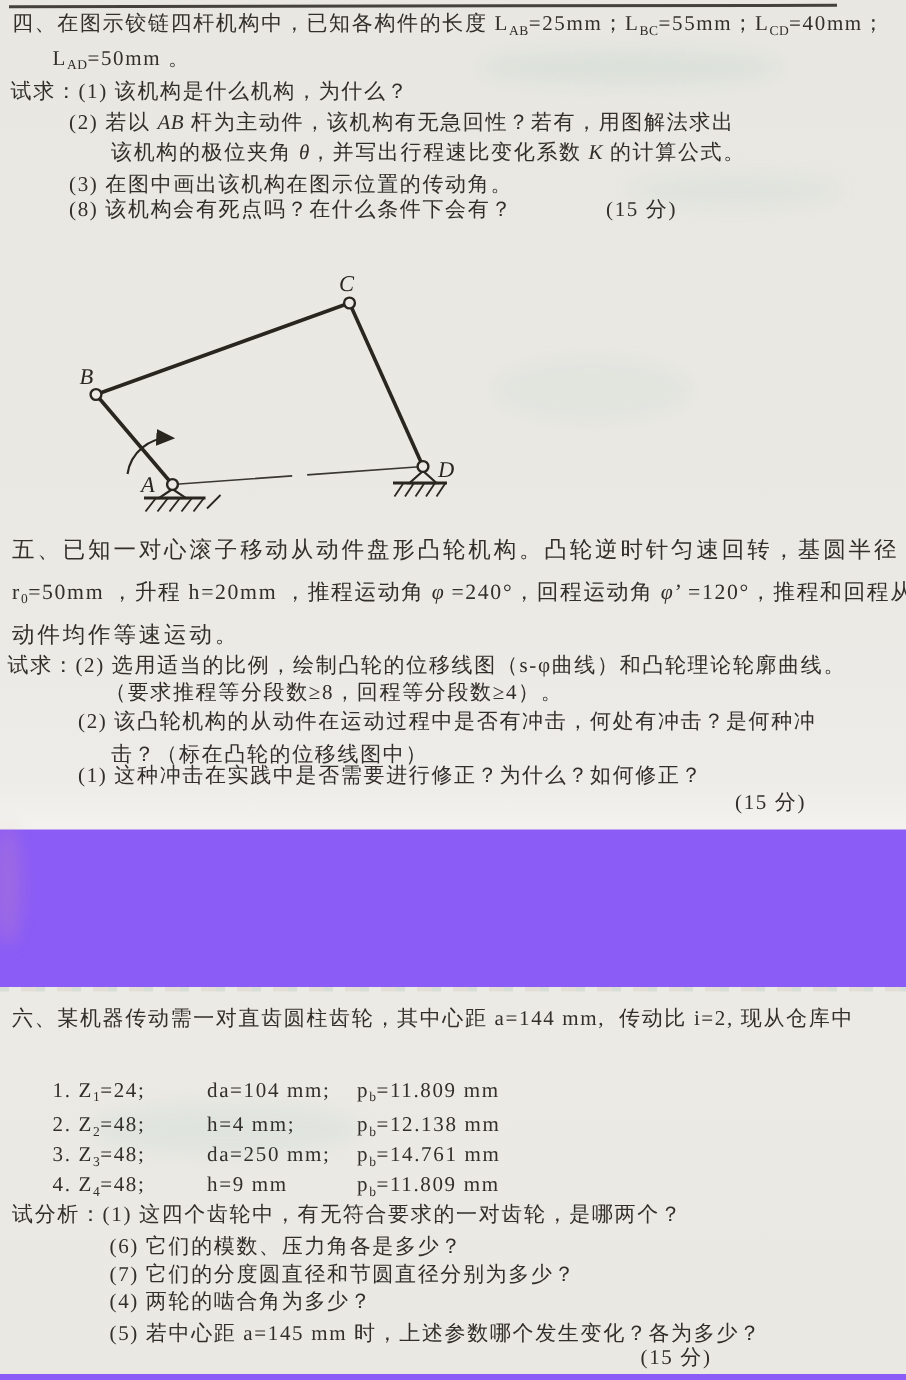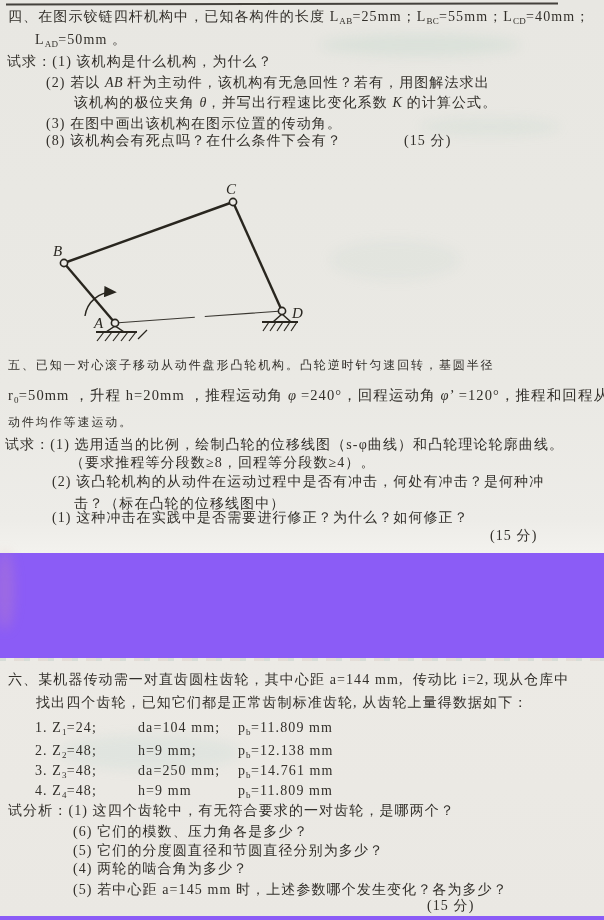--- a/index.html
+++ b/index.html
@@ -5,21 +5,21 @@
   html,body{margin:0;padding:0;background:#777;}
   .page{position:relative;width:604px;height:920px;margin:0 auto;background:#8b5cf6;overflow:hidden;
         font-family:"Liberation Serif","DejaVu Serif",serif;}
   .strip{position:absolute;left:0;width:604px;}
   .strip-top{top:0;height:553px;background:linear-gradient(180deg,#e8e7e2 0%,#eae9e4 70%,#edece8 94%,#f3f2ee 100%);}
   .strip-bottom{top:658px;height:258px;background:linear-gradient(180deg,#eceae5 0%,#eae8e3 100%);}
   .seam{position:absolute;left:0;top:658px;width:604px;height:3px;opacity:.5;
         background:repeating-linear-gradient(90deg,rgba(120,160,150,.35) 0 6px,rgba(235,235,230,.3) 6px 14px,rgba(185,150,140,.3) 14px 24px);}
   .rule-top{position:absolute;left:6px;top:3px;width:552px;height:2px;background:#44413c;transform:rotate(-.1deg);}
   .ln{position:absolute;white-space:pre;font-size:14px;line-height:1.15;color:#322f2a;letter-spacing:1.1px;}
-  .sp{font-size:12px;letter-spacing:1.9px;}
+  .sp{font-size:15px;letter-spacing:1.9px;}
   .sub{font-size:9px;vertical-align:-3px;letter-spacing:.3px;}
   .it{font-style:italic;letter-spacing:.3px;}
   .smudge{position:absolute;border-radius:50%;filter:blur(6px);pointer-events:none;}
   svg text{font-family:"Liberation Serif","DejaVu Serif",serif;font-style:italic;font-size:15px;fill:#2a2721;}
 </style>
 </head>
 <body>
 
 <div class="page">
 
@@ -86,46 +86,45 @@
 
     <text x="54" y="158">A</text>
     <text x="13" y="86">B</text>
     <text x="186" y="24">C</text>
     <text x="252" y="148">D</text>
   </svg>
 
   <div class="ln sp" style="left:8px;top:359px">五、已知一对心滚子移动从动件盘形凸轮机构。凸轮逆时针匀速回转，基圆半径</div>
   <div class="ln" style="left:8px;top:387px;font-size:14.5px">r<span class="sub">0</span>=50mm ，升程 h=20mm ，推程运动角 <span class="it">φ</span> =240°，回程运动角 <span class="it">φ’</span> =120°，推程和回程从</div>
   <div class="ln sp" style="left:8px;top:416px">动件均作等速运动。</div>
-  <div class="ln" style="left:5px;top:437px">试求：(1) 选用适当的比例，绘制凸轮的位移线图（s-φ曲线）和凸轮理论轮廓曲线。</div>
+  <div class="ln" style="left:5px;top:437px">试求：(2) 选用适当的比例，绘制凸轮的位移线图（s-φ曲线）和凸轮理论轮廓曲线。</div>
   <div class="ln" style="left:70px;top:455px">（要求推程等分段数≥8，回程等分段数≥4）。</div>
   <div class="ln" style="left:52px;top:474px">(2) 该凸轮机构的从动件在运动过程中是否有冲击，何处有冲击？是何种冲</div>
   <div class="ln" style="left:74px;top:496px">击？（标在凸轮的位移线图中）</div>
   <div class="ln" style="left:52px;top:510px">(1) 这种冲击在实践中是否需要进行修正？为什么？如何修正？</div>
   <div class="ln" style="left:490px;top:528px">(15 分)</div>
 
   <div class="ln" style="left:8px;top:672px">六、某机器传动需一对直齿圆柱齿轮，其中心距 a=144 mm,  传动比 i=2, 现从仓库中</div>
-  <div class="ln" style="left:36px;top:695px">找出四个齿轮，已知它们都是正常齿制标准齿轮, 从齿轮上量得数据如下：</div>
 
   <div class="ln" style="left:35px;top:720px">1. Z<span class="sub">1</span>=24;</div>
   <div class="ln" style="left:138px;top:720px">da=104 mm;</div>
   <div class="ln" style="left:238px;top:720px">p<span class="sub">b</span>=11.809 mm</div>
 
   <div class="ln" style="left:35px;top:743px">2. Z<span class="sub">2</span>=48;</div>
-  <div class="ln" style="left:138px;top:743px">h=9 mm;</div>
+  <div class="ln" style="left:138px;top:743px">h=4 mm;</div>
   <div class="ln" style="left:238px;top:743px">p<span class="sub">b</span>=12.138 mm</div>
 
   <div class="ln" style="left:35px;top:763px">3. Z<span class="sub">3</span>=48;</div>
   <div class="ln" style="left:138px;top:763px">da=250 mm;</div>
   <div class="ln" style="left:238px;top:763px">p<span class="sub">b</span>=14.761 mm</div>
 
   <div class="ln" style="left:35px;top:783px">4. Z<span class="sub">4</span>=48;</div>
   <div class="ln" style="left:138px;top:783px">h=9 mm</div>
   <div class="ln" style="left:238px;top:783px">p<span class="sub">b</span>=11.809 mm</div>
 
   <div class="ln" style="left:8px;top:803px">试分析：(1) 这四个齿轮中，有无符合要求的一对齿轮，是哪两个？</div>
   <div class="ln" style="left:73px;top:824px">(6) 它们的模数、压力角各是多少？</div>
-  <div class="ln" style="left:73px;top:843px">(5) 它们的分度圆直径和节圆直径分别为多少？</div>
+  <div class="ln" style="left:73px;top:843px">(7) 它们的分度圆直径和节圆直径分别为多少？</div>
   <div class="ln" style="left:73px;top:861px">(4) 两轮的啮合角为多少？</div>
   <div class="ln" style="left:73px;top:882px">(5) 若中心距 a=145 mm 时，上述参数哪个发生变化？各为多少？</div>
   <div class="ln" style="left:427px;top:898px">(15 分)</div>
 
 </div>
 
 </body></html>

